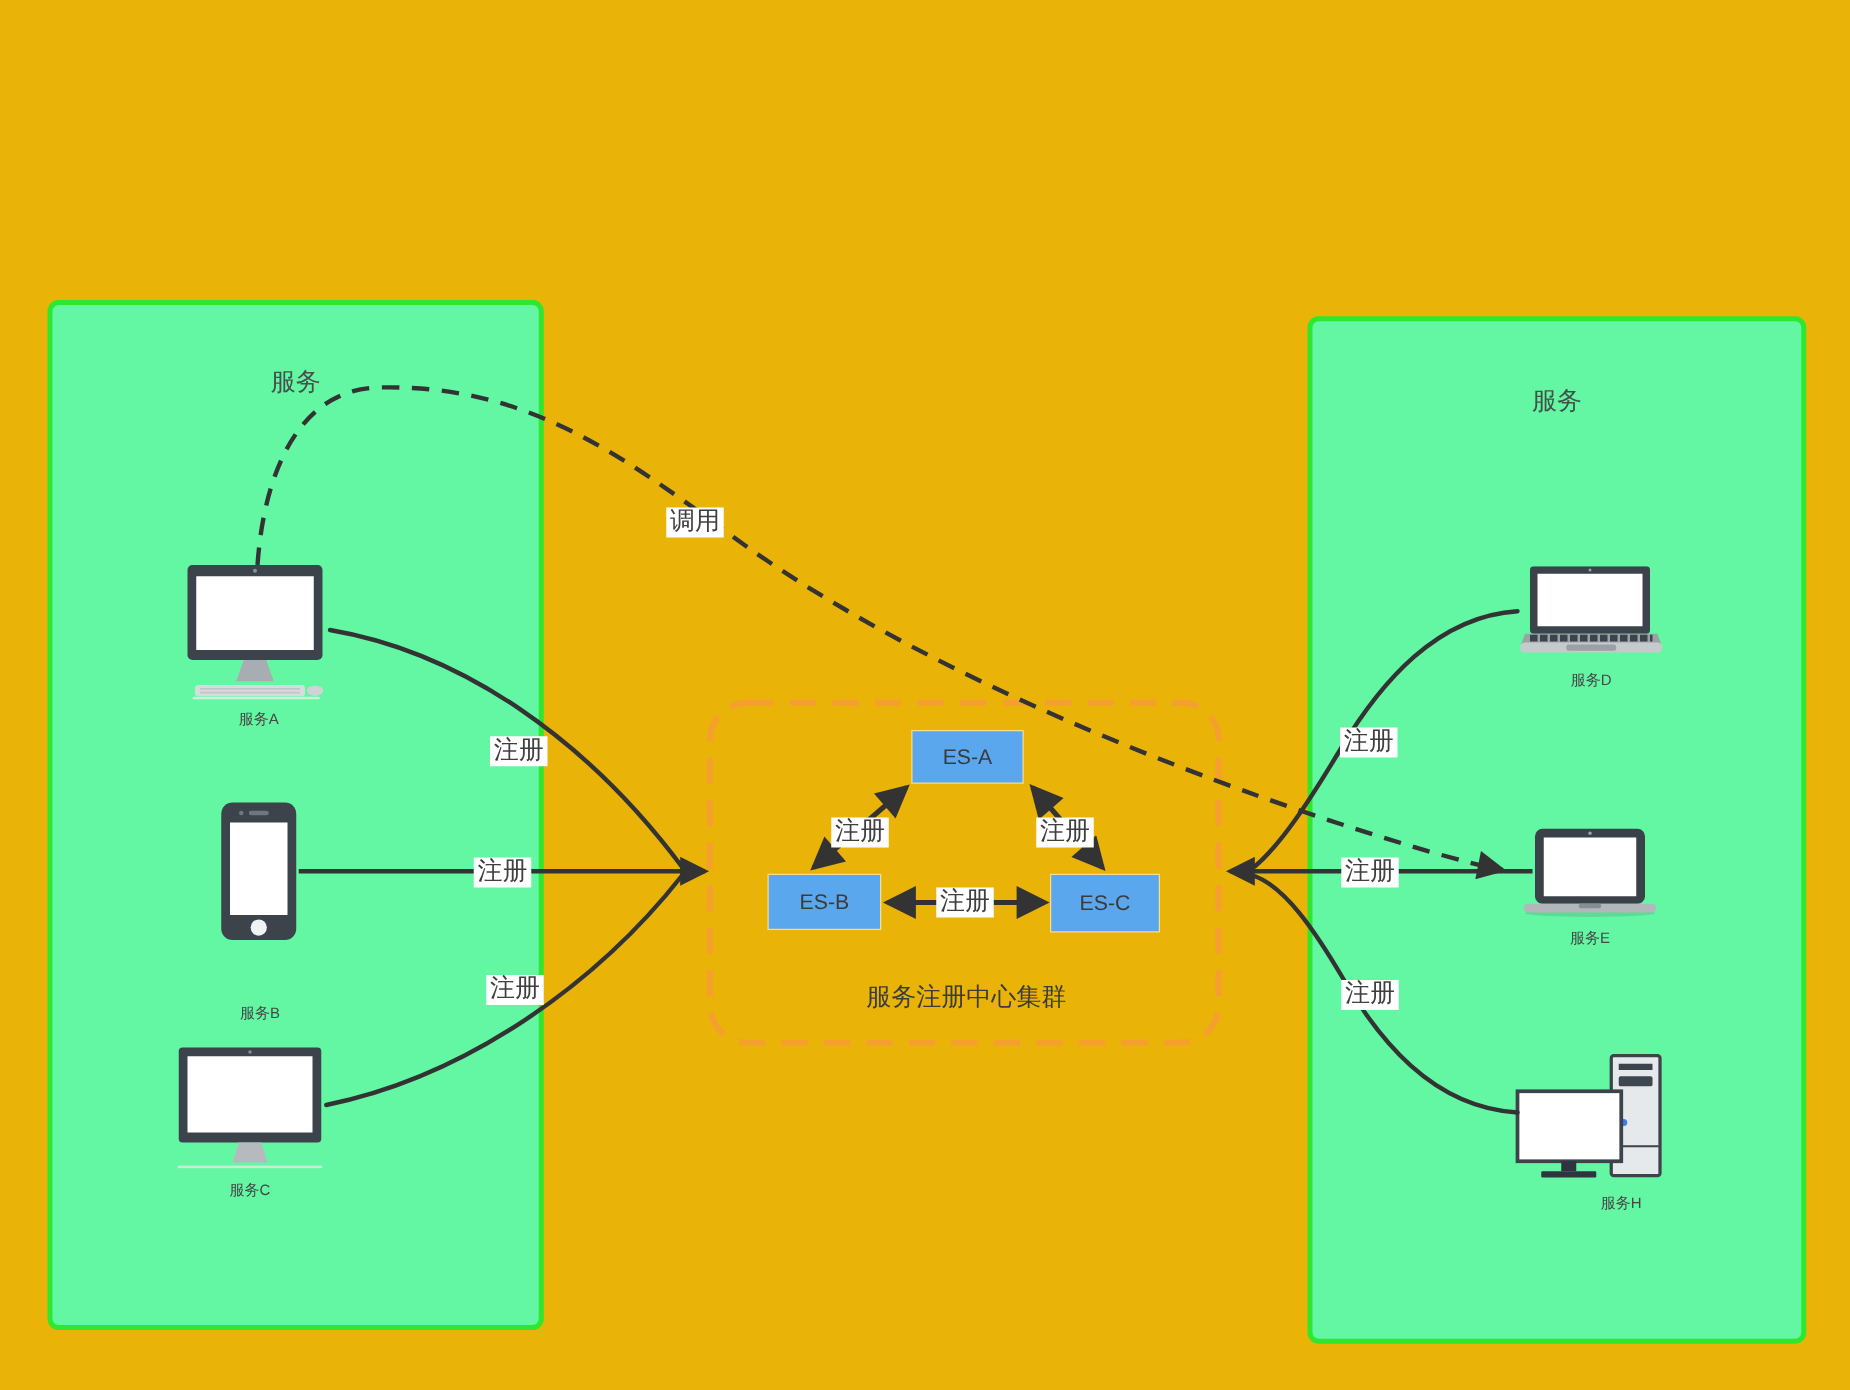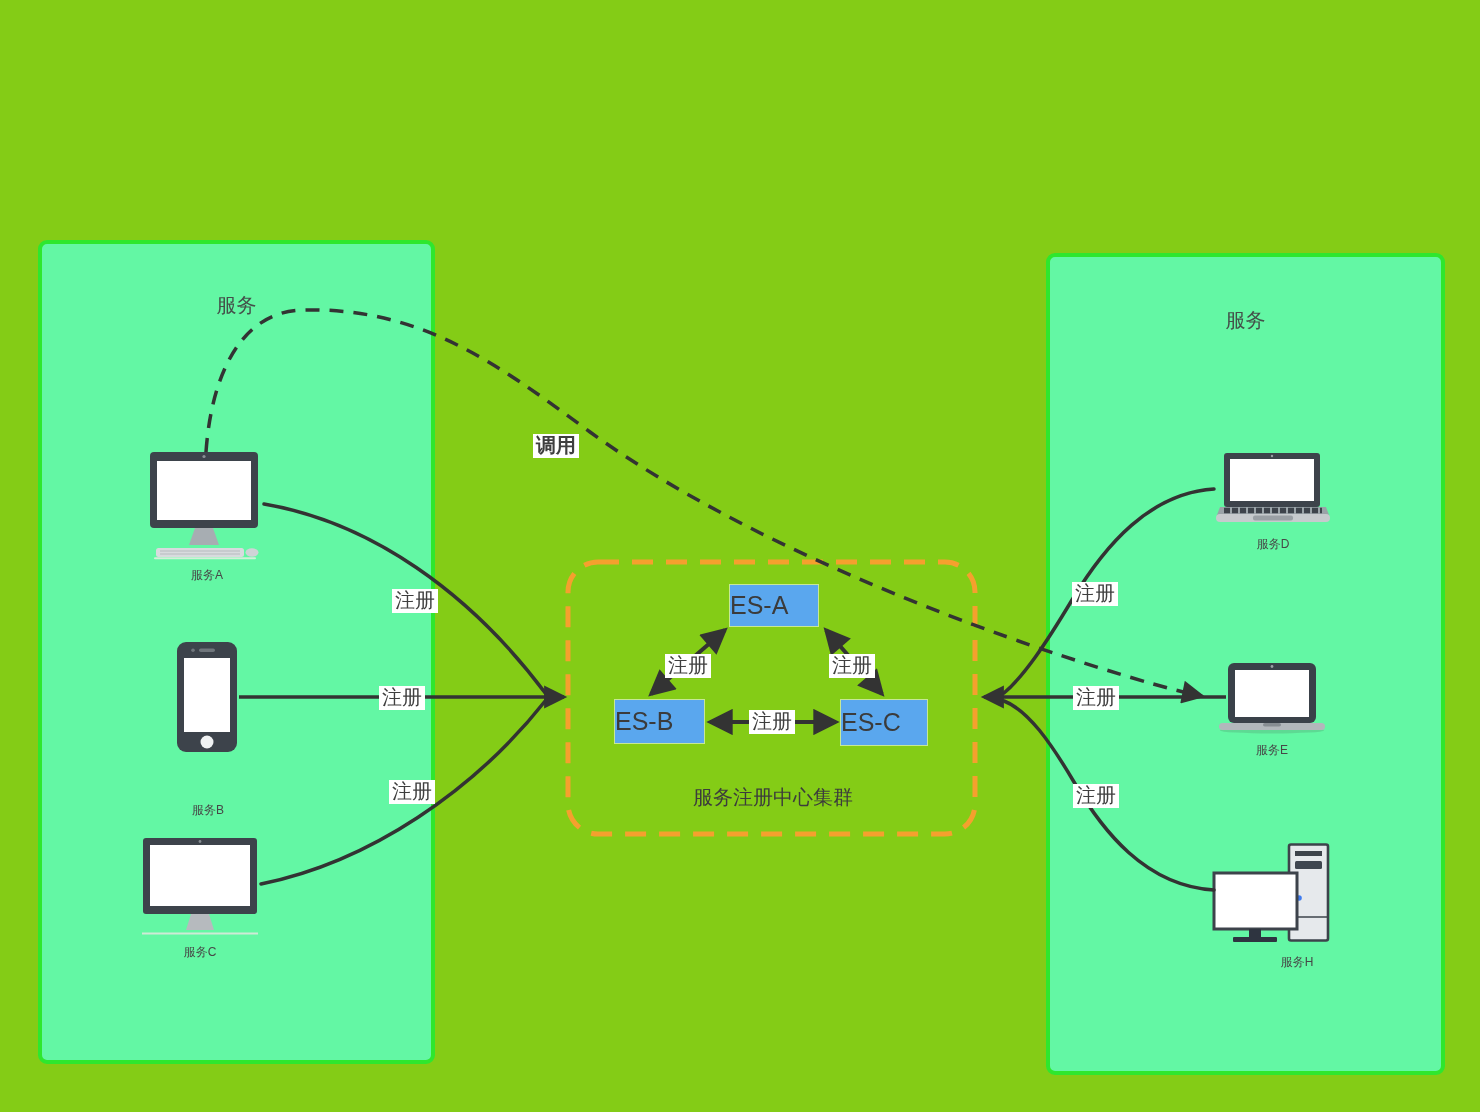--- a/index.html
+++ b/index.html
@@ -1,39 +1,39 @@
 <!DOCTYPE html>
 <html><head>
 <meta charset="utf-8">
 <style>
   html,body { margin:0; padding:0; background:#f7f7f6; }
   * { box-sizing:border-box; }
   .canvas {
     position:relative; width:1480px; height:1112px; overflow:hidden;
-    background:#84cc16;
+    background:#eab308;
     font-family:"Liberation Sans", sans-serif;
   }
   .panel {
     position:absolute; z-index:0;
     background:#63f7a4; border:4px solid #2ee72e; border-radius:9px;
   }
   .panel-title {
     position:absolute; width:100%; text-align:center;
     font-size:20px; color:#44504a; z-index:1;
   }
   .icon-node { position:absolute; z-index:1; }
   .node-label {
     position:absolute; z-index:1; width:140px; text-align:center;
     font-size:12px; color:#474747;
   }
   .es-box {
     position:absolute; z-index:1;
     background:#5aa7ee; color:#3b3b3b;
-    display:flex; align-items:center; 
-    font-size:25px;
+    display:flex; align-items:center; justify-content:center;
+    font-size:17px;
     box-shadow:0 0 0 1px rgba(255,255,255,0.55);
   }
   .cluster-caption {
     position:absolute; z-index:1; text-align:center;
     font-size:20px; color:#3c3c3c;
   }
   .wires { position:absolute; left:0; top:0; z-index:2; }
   .edge-label {
     position:absolute; z-index:3;
     transform:translate(-50%,-50%);
@@ -167,15 +167,15 @@
 
   <div class="edge-label" style="left:415px; top:601px;">注册</div>
   <div class="edge-label" style="left:402px; top:698px;">注册</div>
   <div class="edge-label" style="left:412px; top:792px;">注册</div>
   <div class="edge-label" style="left:1095px; top:594px;">注册</div>
   <div class="edge-label" style="left:1096px; top:698px;">注册</div>
   <div class="edge-label" style="left:1096px; top:796px;">注册</div>
   <div class="edge-label" style="left:688px; top:666px;">注册</div>
   <div class="edge-label" style="left:852px; top:666px;">注册</div>
   <div class="edge-label" style="left:772px; top:722px;">注册</div>
-  <div class="edge-label" style="left:556px; top:446px;font-weight:bold;">调用</div>
+  <div class="edge-label" style="left:556px; top:418px;">调用</div>
 
 </div>
 
 </body></html>

